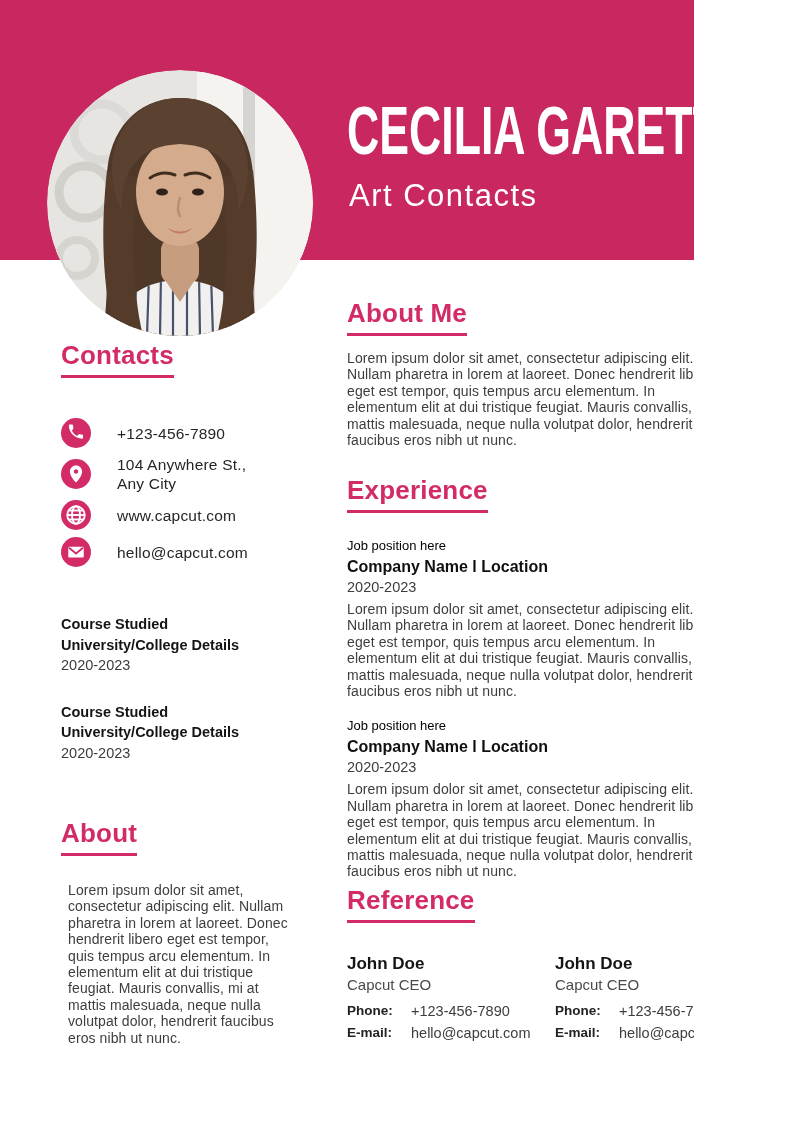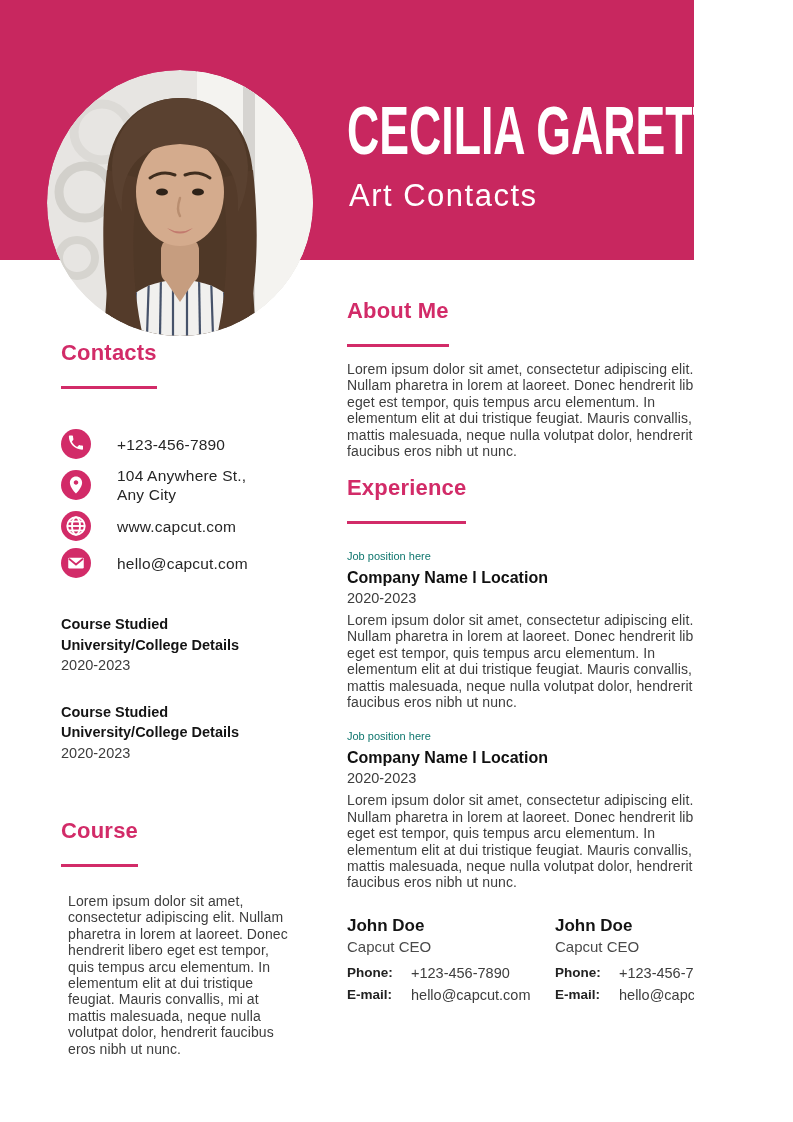--- a/index.html
+++ b/index.html
@@ -25,22 +25,22 @@
     transform:scale(0.72,1.12);transform-origin:0 0;
   }
   .job-title{
     position:absolute;left:2px;top:178px;white-space:nowrap;
     color:#ffffff;font-size:31px;font-weight:400;letter-spacing:1.5px;
   }
   
   section{position:absolute;}
   h2.sec{
     display:inline-block;margin:0;color:var(--accent);
-    font-size:22px;font-weight:800;letter-spacing:0.2px;
-    border-bottom:3.5px solid var(--accent);padding-bottom:20px;
+    font-size:26px;font-weight:800;letter-spacing:0.2px;
+    border-bottom:3.5px solid var(--accent);padding-bottom:4px;
   }
   .pre{white-space:pre-line;}
   .body-text{color:#3d3d3d;font-size:14px;line-height:16.4px;letter-spacing:0.1px;margin:0;}
   
   #contacts{left:61px;top:340px;width:252px;}
   .contact-list{margin-top:40px;display:flex;flex-direction:column;gap:7px;}
   .contact-row{display:flex;align-items:center;gap:26px;}
   .cicon{width:30px;height:30px;flex:0 0 30px;}
   .cicon svg{display:block;width:30px;height:30px;}
   .ctext{color:#262626;font-size:15.5px;line-height:19px;letter-spacing:0.2px;}
@@ -50,21 +50,21 @@
   .edu-course,.edu-inst{font-weight:700;color:#141414;}
   .edu-years{color:#3d3d3d;}
   #skills{left:61px;top:818px;width:252px;}
   #skills .body-text{margin-top:26px;margin-left:7px;}
   
   #about{left:347px;top:298px;width:446px;}
   #about .body-text{margin-top:14px;}
   #experience{left:347px;top:475px;width:446px;}
   .exp-entry{margin-top:22px;}
   .exp-entry + .exp-entry{margin-top:16px;}
-  .exp-position{color:#0f766e;font-size:11px;line-height:21px;}
+  .exp-position{color:#000000;font-size:13px;line-height:21px;}
   .exp-company{color:#101010;font-size:16px;font-weight:700;line-height:21px;}
   .exp-years{color:#3d3d3d;font-size:14.5px;line-height:21px;}
   .exp-entry .body-text{margin-top:3px;}
   #reference{left:347px;top:885px;width:446px;}
   .ref-cards{display:flex;margin-top:30px;}
   .ref-card{width:208px;}
   .ref-name{color:#141414;font-size:17px;font-weight:700;line-height:22px;}
   .ref-role{color:#4a4a4a;font-size:15px;line-height:20px;}
   .ref-table{display:grid;grid-template-columns:56px auto;column-gap:8px;row-gap:0;margin-top:5px;}
   .ref-label{color:#222222;font-size:13.5px;font-weight:700;line-height:22px;}
@@ -188,21 +188,21 @@
       <div class="edu-years">2020-2023</div>
     </div>
     <div class="edu-entry">
       <div class="edu-course">Course Studied</div>
       <div class="edu-inst">University/College Details</div>
       <div class="edu-years">2020-2023</div>
     </div>
   </section>
 
   <section id="skills">
-    <h2 class="sec">Course</h2>
+    <h2 class="sec">About</h2>
     <p class="body-text pre">Lorem ipsum dolor sit amet,
 consectetur adipiscing elit. Nullam
 pharetra in lorem at laoreet. Donec
 hendrerit libero eget est tempor,
 quis tempus arcu elementum. In
 elementum elit at dui tristique
 feugiat. Mauris convallis, mi at
 mattis malesuada, neque nulla
 volutpat dolor, hendrerit faucibus
 eros nibh ut nunc.</p>
@@ -238,20 +238,21 @@
       <p class="body-text pre">Lorem ipsum dolor sit amet, consectetur adipiscing elit.
 Nullam pharetra in lorem at laoreet. Donec hendrerit libero
 eget est tempor, quis tempus arcu elementum. In
 elementum elit at dui tristique feugiat. Mauris convallis, mi at
 mattis malesuada, neque nulla volutpat dolor, hendrerit
 faucibus eros nibh ut nunc.</p>
     </div>
   </section>
 
   <section id="reference">
+    <h2 class="sec">Reference</h2>
     <div class="ref-cards">
       <div class="ref-card">
         <div class="ref-name">John Doe</div>
         <div class="ref-role">Capcut CEO</div>
         <div class="ref-table">
           <span class="ref-label">Phone:</span>
           <span class="ref-value">+123-456-7890</span>
           <span class="ref-label">E-mail:</span>
           <span class="ref-value">hello@capcut.com</span>
         </div>

